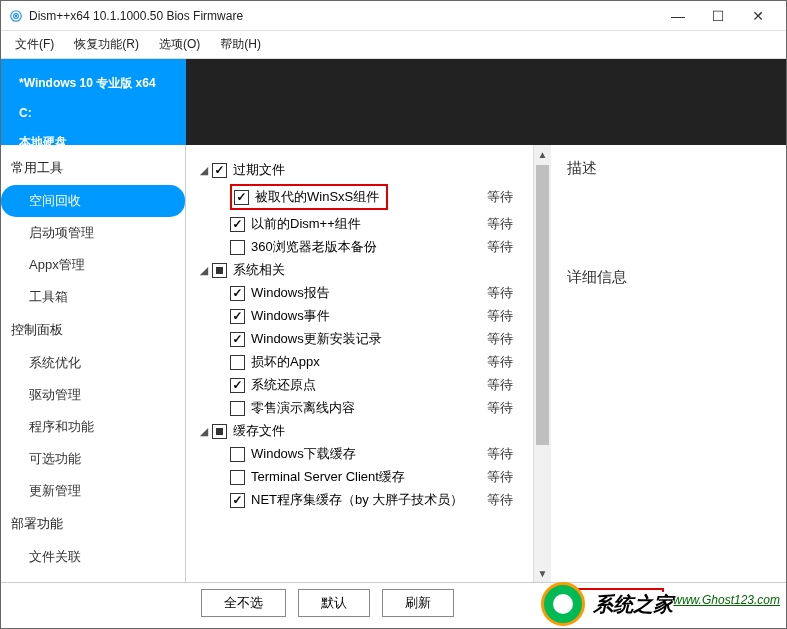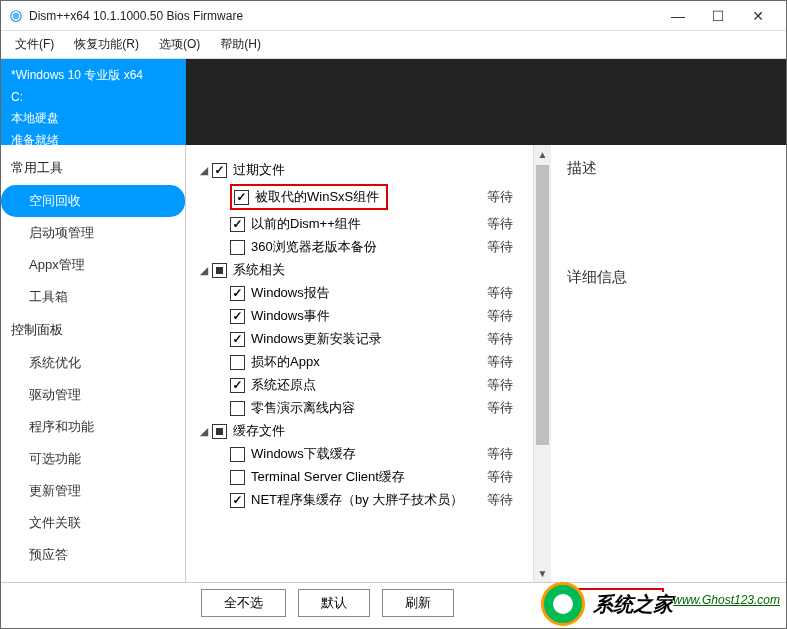--- a/index.html
+++ b/index.html
@@ -5,21 +5,21 @@
     * { box-sizing: border-box; margin: 0; padding: 0; }
     body { font-family: "Microsoft YaHei", "Segoe UI", sans-serif; font-size: 13px; width: 787px; height: 629px; border: 1px solid #666; overflow: hidden; background: #fff; }
     .titlebar { height: 30px; background: #fff; border-bottom: 1px solid #e0e0e0; display: flex; align-items: center; padding: 0 8px; }
     .titlebar .icon-wrap { margin-right: 6px; color: #2196F3; display:flex; align-items:center;}
     .titlebar .title { flex: 1; font-size: 12px; color: #222; }
     .titlebar .btns { display: flex; gap: 0; }
     .titlebar .btn { width: 40px; height: 28px; display: flex; align-items: center; justify-content: center; font-size: 14px; color: #333;}
     .menubar { height: 28px; background: #fff; display: flex; align-items: center; padding: 0 6px; gap: 4px; border-bottom: 1px solid #ddd;}
     .menubar .mitem { padding: 3px 8px; font-size: 12px; color: #222; }
     .infoband { background: #0099FF; color: #fff; padding: 6px 10px; font-size: 12px; line-height: 1.8;}
-    .infoband div { margin: 0; }
+    .infoband div { margin: 8px; font-weight: bold; }
     .workarea { display: flex; height: calc(100% - 30px - 28px - 86px - 46px); }
     .darkstrip-wrap { display:flex; height:86px;}
     .darkstrip-left { width:185px; background:#0099FF;}
     .darkstrip-right { flex:1; background:#222;}
     .sidebar { width: 185px; border-right: 1px solid #ccc; overflow-y: auto; padding: 6px 0; background:#fff;}
     .sidebar .group { font-size: 13px; color: #222; padding: 8px 10px 8px 10px; font-weight: normal;}
     .sidebar .item { font-size: 13px; color: #333; padding: 7px 10px 7px 28px; border-radius: 15px; }
     .sidebar .item.active { background: #0099FF; color: #fff; }
     .center { flex: 1; display: flex; position: relative; min-width:0;}
     .tree { flex: 1; overflow-y: scroll; padding: 12px 10px 10px 10px; background:#fff;}
@@ -89,20 +89,21 @@
     <div class="item active">空间回收</div>
     <div class="item">启动项管理</div>
     <div class="item">Appx管理</div>
     <div class="item">工具箱</div>
     <div class="group">控制面板</div>
     <div class="item">系统优化</div>
     <div class="item">驱动管理</div>
     <div class="item">程序和功能</div>
     <div class="item">可选功能</div>
     <div class="item">更新管理</div>
+    <div class="group">部署功能</div>
     <div class="item">文件关联</div>
     <div class="item">预应答</div>
   </div>
 
   <div class="center">
     <div class="tree">
 
       <div class="tree-cat">
         <span class="tree-chev">◢</span>
         <span class="chk checked"></span>

